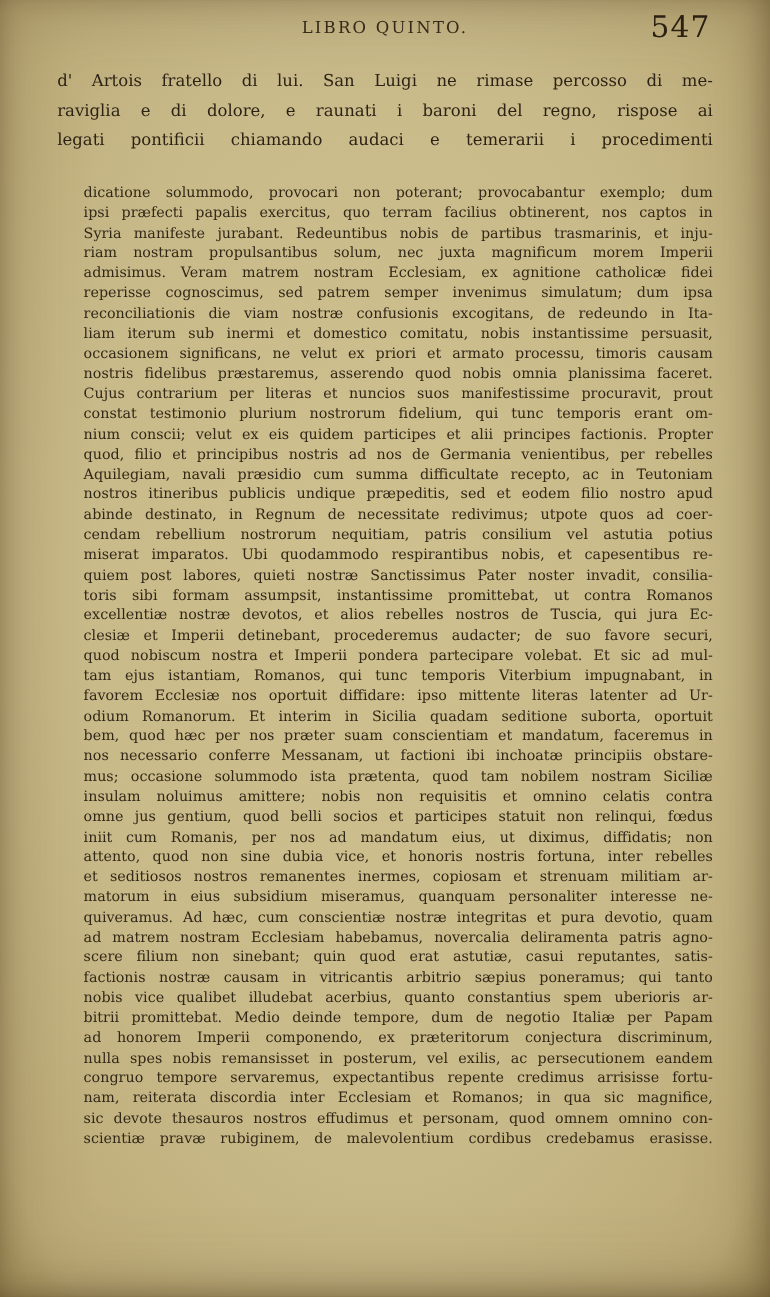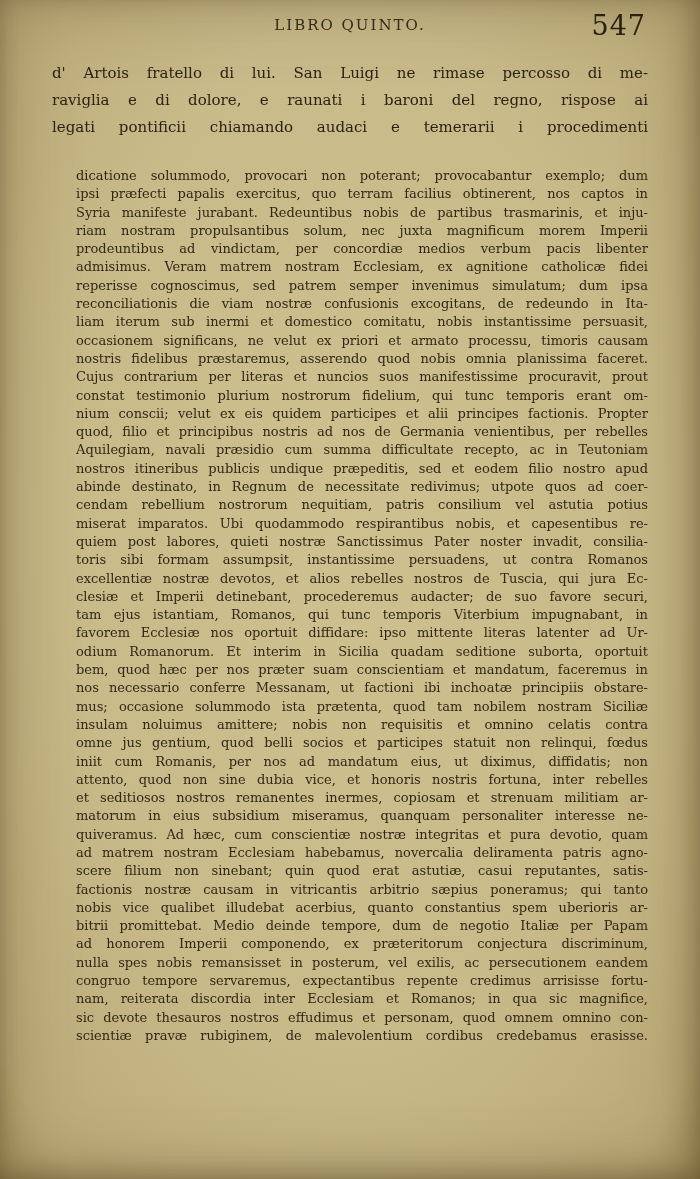--- a/index.html
+++ b/index.html
@@ -78,40 +78,40 @@
       <div class="main-line">d' Artois fratello di lui. San Luigi ne rimase percosso di me-</div>
       <div class="main-line">raviglia e di dolore, e raunati i baroni del regno, rispose ai</div>
       <div class="main-line">legati pontificii chiamando audaci e temerarii i procedimenti</div>
     </div>
 
   <div class="quote-text">
       <div class="quote-line">dicatione solummodo, provocari non poterant; provocabantur exemplo; dum</div>
       <div class="quote-line">ipsi præfecti papalis exercitus, quo terram facilius obtinerent, nos captos in</div>
       <div class="quote-line">Syria manifeste jurabant. Redeuntibus nobis de partibus trasmarinis, et inju-</div>
       <div class="quote-line">riam nostram propulsantibus solum, nec juxta magnificum morem Imperii</div>
-      <div class="quote-line">prodeuntibus ad vindictam, per concordiæ medios verbum pacis libenter</div>
       <div class="quote-line">admisimus. Veram matrem nostram Ecclesiam, ex agnitione catholicæ fidei</div>
       <div class="quote-line">reperisse cognoscimus, sed patrem semper invenimus simulatum; dum ipsa</div>
       <div class="quote-line">reconciliationis die viam nostræ confusionis excogitans, de redeundo in Ita-</div>
       <div class="quote-line">liam iterum sub inermi et domestico comitatu, nobis instantissime persuasit,</div>
       <div class="quote-line">occasionem significans, ne velut ex priori et armato processu, timoris causam</div>
       <div class="quote-line">nostris fidelibus præstaremus, asserendo quod nobis omnia planissima faceret.</div>
       <div class="quote-line">Cujus contrarium per literas et nuncios suos manifestissime procuravit, prout</div>
       <div class="quote-line">constat testimonio plurium nostrorum fidelium, qui tunc temporis erant om-</div>
       <div class="quote-line">nium conscii; velut ex eis quidem participes et alii principes factionis. Propter</div>
       <div class="quote-line">quod, filio et principibus nostris ad nos de Germania venientibus, per rebelles</div>
       <div class="quote-line">Aquilegiam, navali præsidio cum summa difficultate recepto, ac in Teutoniam</div>
       <div class="quote-line">nostros itineribus publicis undique præpeditis, sed et eodem filio nostro apud</div>
       <div class="quote-line">abinde destinato, in Regnum de necessitate redivimus; utpote quos ad coer-</div>
       <div class="quote-line">cendam rebellium nostrorum nequitiam, patris consilium vel astutia potius</div>
       <div class="quote-line">miserat imparatos. Ubi quodammodo respirantibus nobis, et capesentibus re-</div>
       <div class="quote-line">quiem post labores, quieti nostræ Sanctissimus Pater noster invadit, consilia-</div>
-      <div class="quote-line">toris sibi formam assumpsit, instantissime persuadens, ut contra Romanos</div>
+      <div class="quote-line">toris sibi formam assumpsit, instantissime promittebat, ut contra Romanos</div>
       <div class="quote-line">excellentiæ nostræ devotos, et alios rebelles nostros de Tuscia, qui jura Ec-</div>
       <div class="quote-line">clesiæ et Imperii detinebant, procederemus audacter; de suo favore securi,</div>
+      <div class="quote-line">quod nobiscum nostra et Imperii pondera partecipare volebat. Et sic ad mul-</div>
       <div class="quote-line">tam ejus istantiam, Romanos, qui tunc temporis Viterbium impugnabant, in</div>
       <div class="quote-line">favorem Ecclesiæ nos oportuit diffidare: ipso mittente literas latenter ad Ur-</div>
       <div class="quote-line">odium Romanorum. Et interim in Sicilia quadam seditione suborta, oportuit</div>
       <div class="quote-line">bem, quod hæc per nos præter suam conscientiam et mandatum, faceremus in</div>
       <div class="quote-line">nos necessario conferre Messanam, ut factioni ibi inchoatæ principiis obstare-</div>
       <div class="quote-line">mus; occasione solummodo ista prætenta, quod tam nobilem nostram Siciliæ</div>
       <div class="quote-line">insulam noluimus amittere; nobis non requisitis et omnino celatis contra</div>
       <div class="quote-line">omne jus gentium, quod belli socios et participes statuit non relinqui, fœdus</div>
       <div class="quote-line">iniit cum Romanis, per nos ad mandatum eius, ut diximus, diffidatis; non</div>
       <div class="quote-line">attento, quod non sine dubia vice, et honoris nostris fortuna, inter rebelles</div>

